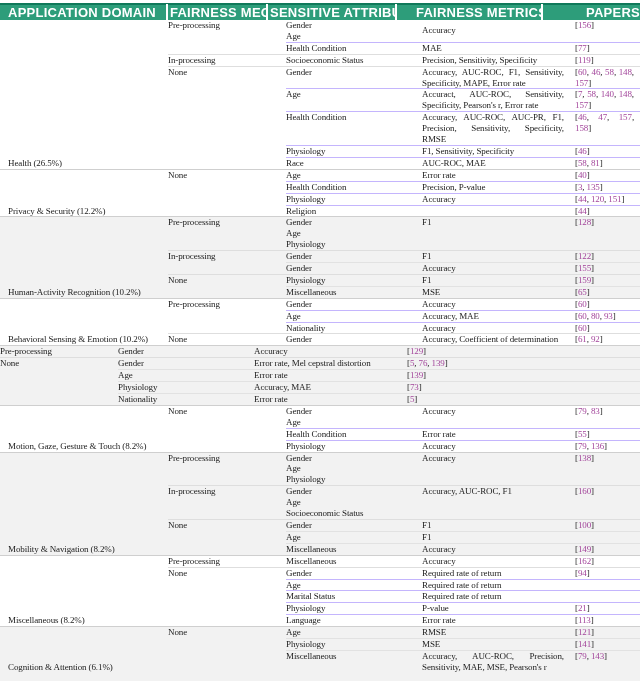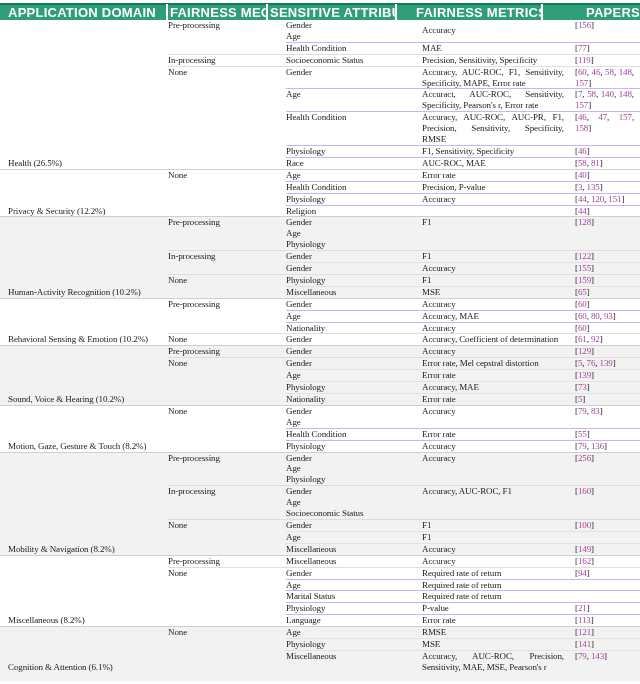--- a/index.html
+++ b/index.html
@@ -289,21 +289,20 @@
                   <div class="attr-line">Gender</div>
                 </div>
                 <div class="col-metrics">Accuracy, Coefficient of determination</div>
                 <div class="col-papers">[<span class="cite">61</span>, <span class="cite">92</span>]</div>
               </div>
             </div>
           </div>
         </div>
       </div>
       <div class="section shaded">
-        <div class="col-domain">Sound, Voice &amp; Hearing (10.2%)</div>
         <div class="groups">
           <div class="group">
             <div class="col-mech">Pre-processing</div>
             <div class="blocks">
               <div class="block">
                 <div class="col-attr">
                   <div class="attr-line">Gender</div>
                 </div>
                 <div class="col-metrics">Accuracy</div>
                 <div class="col-papers">[<span class="cite">129</span>]</div>
@@ -383,21 +382,21 @@
           <div class="group">
             <div class="col-mech">Pre-processing</div>
             <div class="blocks">
               <div class="block">
                 <div class="col-attr">
                   <div class="attr-line">Gender</div>
                   <div class="attr-line">Age</div>
                   <div class="attr-line">Physiology</div>
                 </div>
                 <div class="col-metrics">Accuracy</div>
-                <div class="col-papers">[<span class="cite">256</span>]</div>
+                <div class="col-papers">[<span class="cite">138</span>]</div>
               </div>
             </div>
           </div>
           <div class="group sep-mech">
             <div class="col-mech">In-processing</div>
             <div class="blocks">
               <div class="block">
                 <div class="col-attr">
                   <div class="attr-line">Gender</div>
                   <div class="attr-line">Age</div>

